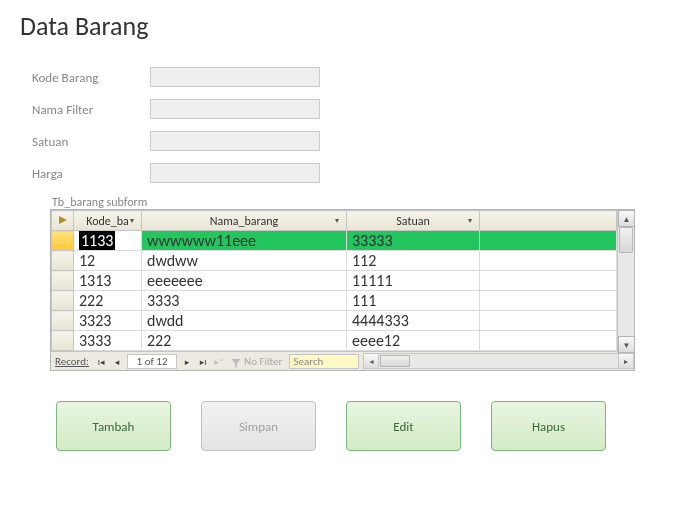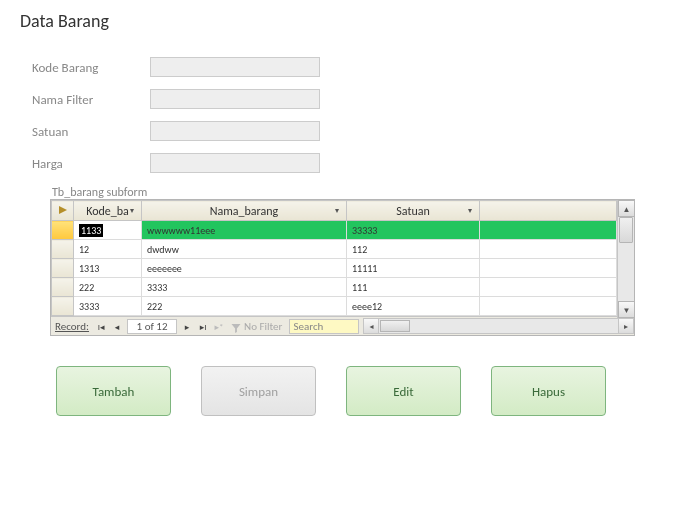--- a/index.html
+++ b/index.html
@@ -6,21 +6,21 @@
   body {
     font-family: Calibri, "Segoe UI", Arial, sans-serif;
     font-size: 12px;
     margin: 0;
     padding: 10px 20px;
     background: #fff;
     color: #333;
     width: 679px;
   }
   .page-title {
-    font-size: 18px;
+    font-size: 26px;
     font-weight: 300;
     color: #333;
     margin: 0 0 25px 0;
   }
   .form-row {
     display: flex;
     align-items: center;
     margin-bottom: 12px;
   }
   .form-label {
@@ -105,21 +105,21 @@
     font-size: 8px;
     color: #555;
     display: flex;
     align-items: center;
     justify-content: center;
   }
   .grid td {
     border: 1px solid #dcdcdc;
     height: 19px;
     padding: 0 5px;
-    font-size: 10px;
+    font-size: 16px;
     color: #333;
     overflow: hidden;
     white-space: nowrap;
   }
   .rowhdr {
     width: 22px;
     background: linear-gradient(#f5f3ea,#e9e5d4);
     border: 1px solid #c5c5c5 !important;
   }
   tr.selected .rowhdr {
@@ -318,20 +318,27 @@
           </tr>
           <tr>
             <td class="rowhdr"></td>
             <td>222</td>
             <td>3333</td>
             <td>111</td>
             <td></td>
           </tr>
           <tr>
             <td class="rowhdr"></td>
+            <td>3323</td>
+            <td>dwdd</td>
+            <td>4444333</td>
+            <td></td>
+          </tr>
+          <tr>
+            <td class="rowhdr"></td>
             <td>3333</td>
             <td>222</td>
             <td>eeee12</td>
             <td></td>
           </tr>
         </tbody>
     </table>
 
     <div class="grid-scroll-v">
       <div class="scroll-arrow">▲</div>

